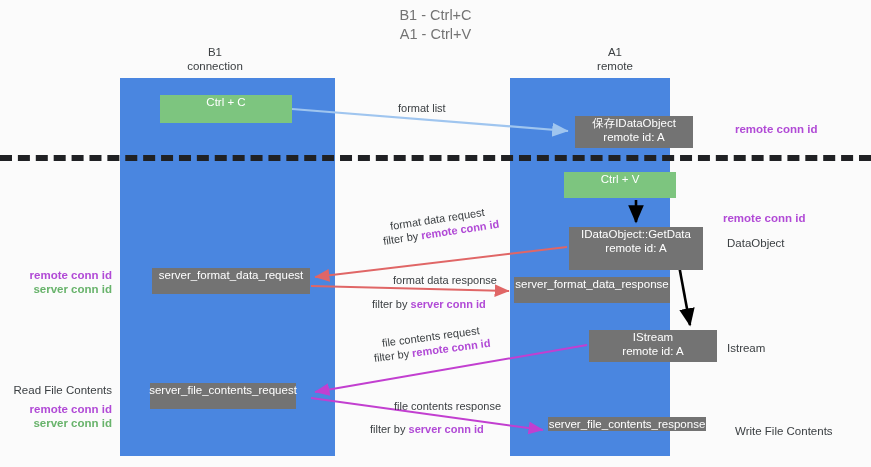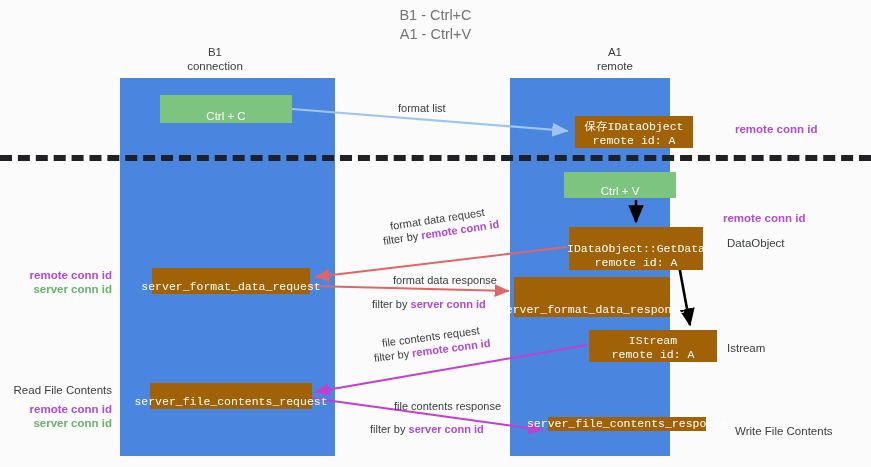--- a/index.html
+++ b/index.html
@@ -35,35 +35,35 @@
   
   #divider{
     left:0;top:155px;width:871px;height:0;
     border-top:6px dashed #202124;
   }
 
   
   .node{
     box-sizing:border-box;
     display:flex;flex-direction:column;
-    align-items:center;justify-content:flex-end;
+    align-items:center;justify-content:flex-start;
     color:#ffffff;font-size:11.5px;line-height:14px;
     text-align:center;
   }
   .green{background:#7dc57f;}
-  .orange{background:#a16207;font-family:Liberation Mono, monospace;}
+  .orange{background:#737373;}
 
   #n-ctrlc{left:160px;top:95px;width:132px;height:28px;}
   #n-save{left:575px;top:116px;width:118px;height:32px;}
   #n-ctrlv{left:564px;top:172px;width:112px;height:26px;}
   #n-getdata{left:569px;top:227px;width:134px;height:43px;}
   #n-sfdreq{left:152px;top:268px;width:158px;height:26px;}
-  #n-sfdresp{left:514px;top:277px;width:156px;height:40px;}
+  #n-sfdresp{left:514px;top:277px;width:156px;height:26px;}
   #n-istream{left:589px;top:330px;width:128px;height:32px;}
-  #n-sfcreq{left:150px;top:383px;width:162px;height:26px;}
+  #n-sfcreq{left:150px;top:383px;width:146px;height:26px;}
   #n-sfcresp{left:548px;top:417px;width:158px;height:14px;}
 
   
   .rlabel{font-size:11.5px;line-height:14px;color:#3c4043;}
   .conn-purple{color:#b14ad6;font-weight:bold;}
   .conn-green{color:#68b36b;font-weight:bold;}
 
   #r-conn1{left:735px;top:122px;}
   #r-conn2{left:723px;top:211px;}
   #r-dataobject{left:727px;top:236px;}

